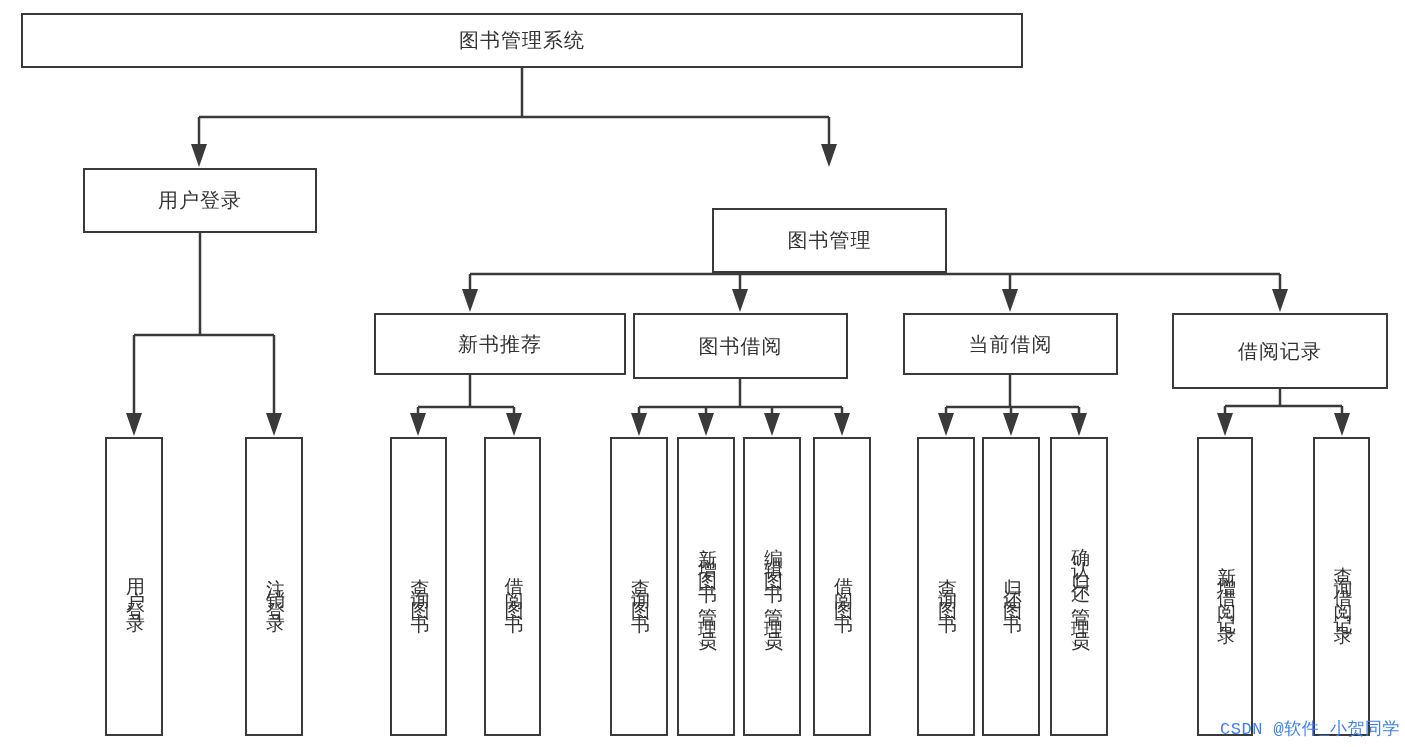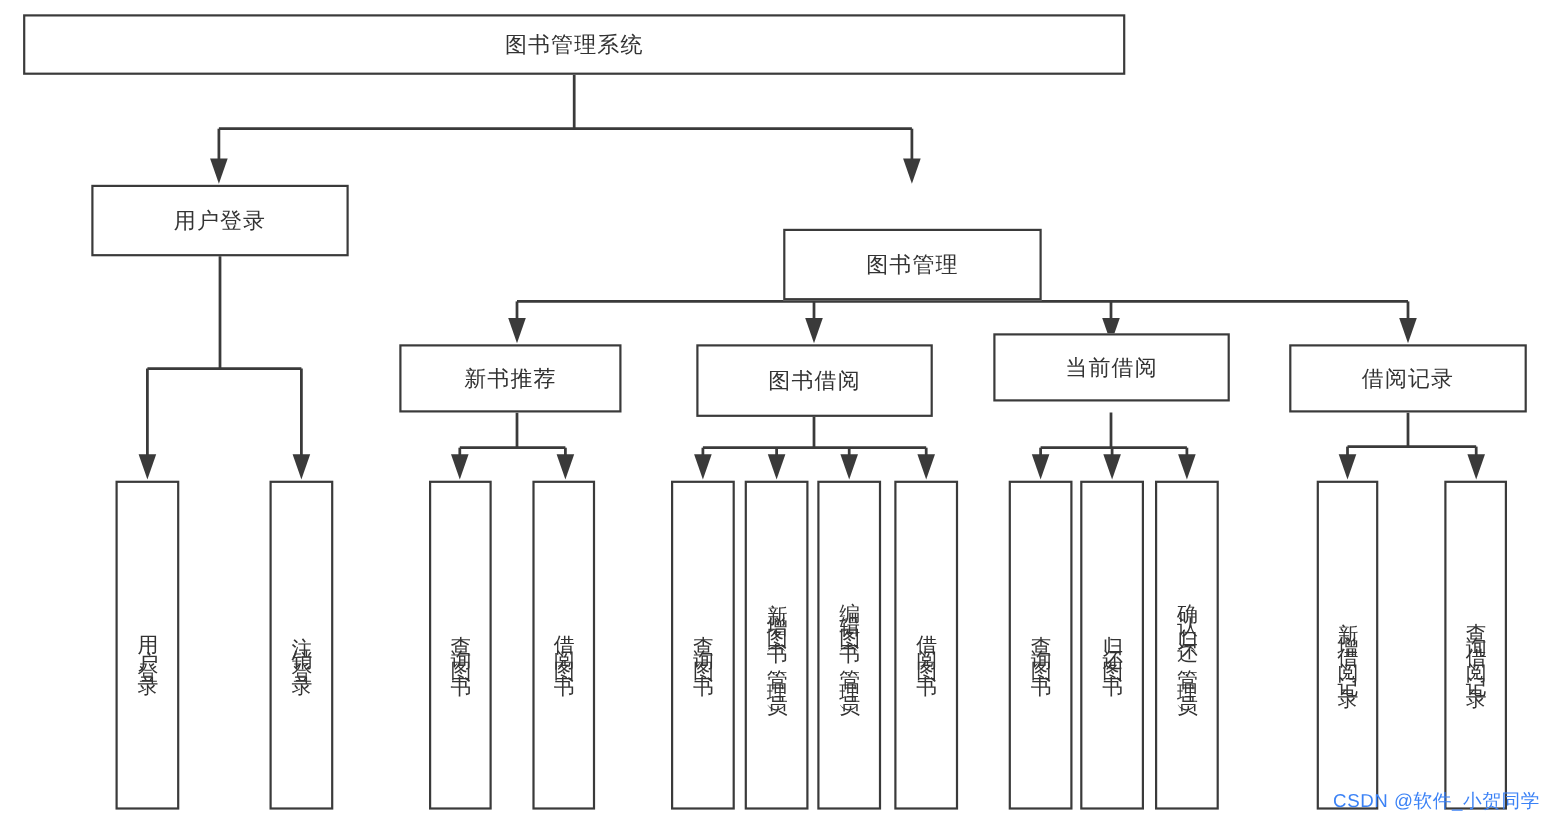--- a/index.html
+++ b/index.html
@@ -6,21 +6,21 @@
     margin: 0;
     padding: 0;
     background: #ffffff;
   }
   .canvas {
     position: relative;
     width: 1405px;
     height: 747px;
     background: #ffffff;
     overflow: hidden;
-    font-family: Liberation Sans, sans-serif;
+    font-family: Liberation Mono, monospace;
   }
   .connectors {
     position: absolute;
     left: 0;
     top: 0;
     width: 1405px;
     height: 747px;
     z-index: 1;
   }
   .node {
@@ -140,30 +140,30 @@
     <span>图书管理系统</span>
   </div>
 
   <div class="node h" style="left:83px; top:168px; width:234px; height:65px;">
     <span>用户登录</span>
   </div>
   <div class="node h" style="left:712px; top:168px; width:235px; height:65px;margin-top:40px;">
     <span>图书管理</span>
   </div>
 
-  <div class="node h" style="left:363px; top:313px; width:202px; height:62px;">
+  <div class="node h" style="left:374px; top:313px; width:252px; height:62px;">
     <span>新书推荐</span>
   </div>
   <div class="node h" style="left:633px; top:313px; width:215px; height:66px;">
     <span>图书借阅</span>
   </div>
-  <div class="node h" style="left:903px; top:303px; width:215px; height:62px;">
+  <div class="node h" style="left:903px; top:313px; width:215px; height:62px;">
     <span>当前借阅</span>
   </div>
-  <div class="node h" style="left:1172px; top:313px; width:216px; height:62px;">
+  <div class="node h" style="left:1172px; top:313px; width:216px; height:76px;">
     <span>借阅记录</span>
   </div>
 
   <div class="node leaf" style="left:105px; top:437px; width:58px; height:299px;">
     <span class="vtext">用户登录</span>
   </div>
   <div class="node leaf" style="left:245px; top:437px; width:58px; height:299px;">
     <span class="vtext">注销登录</span>
   </div>
 

